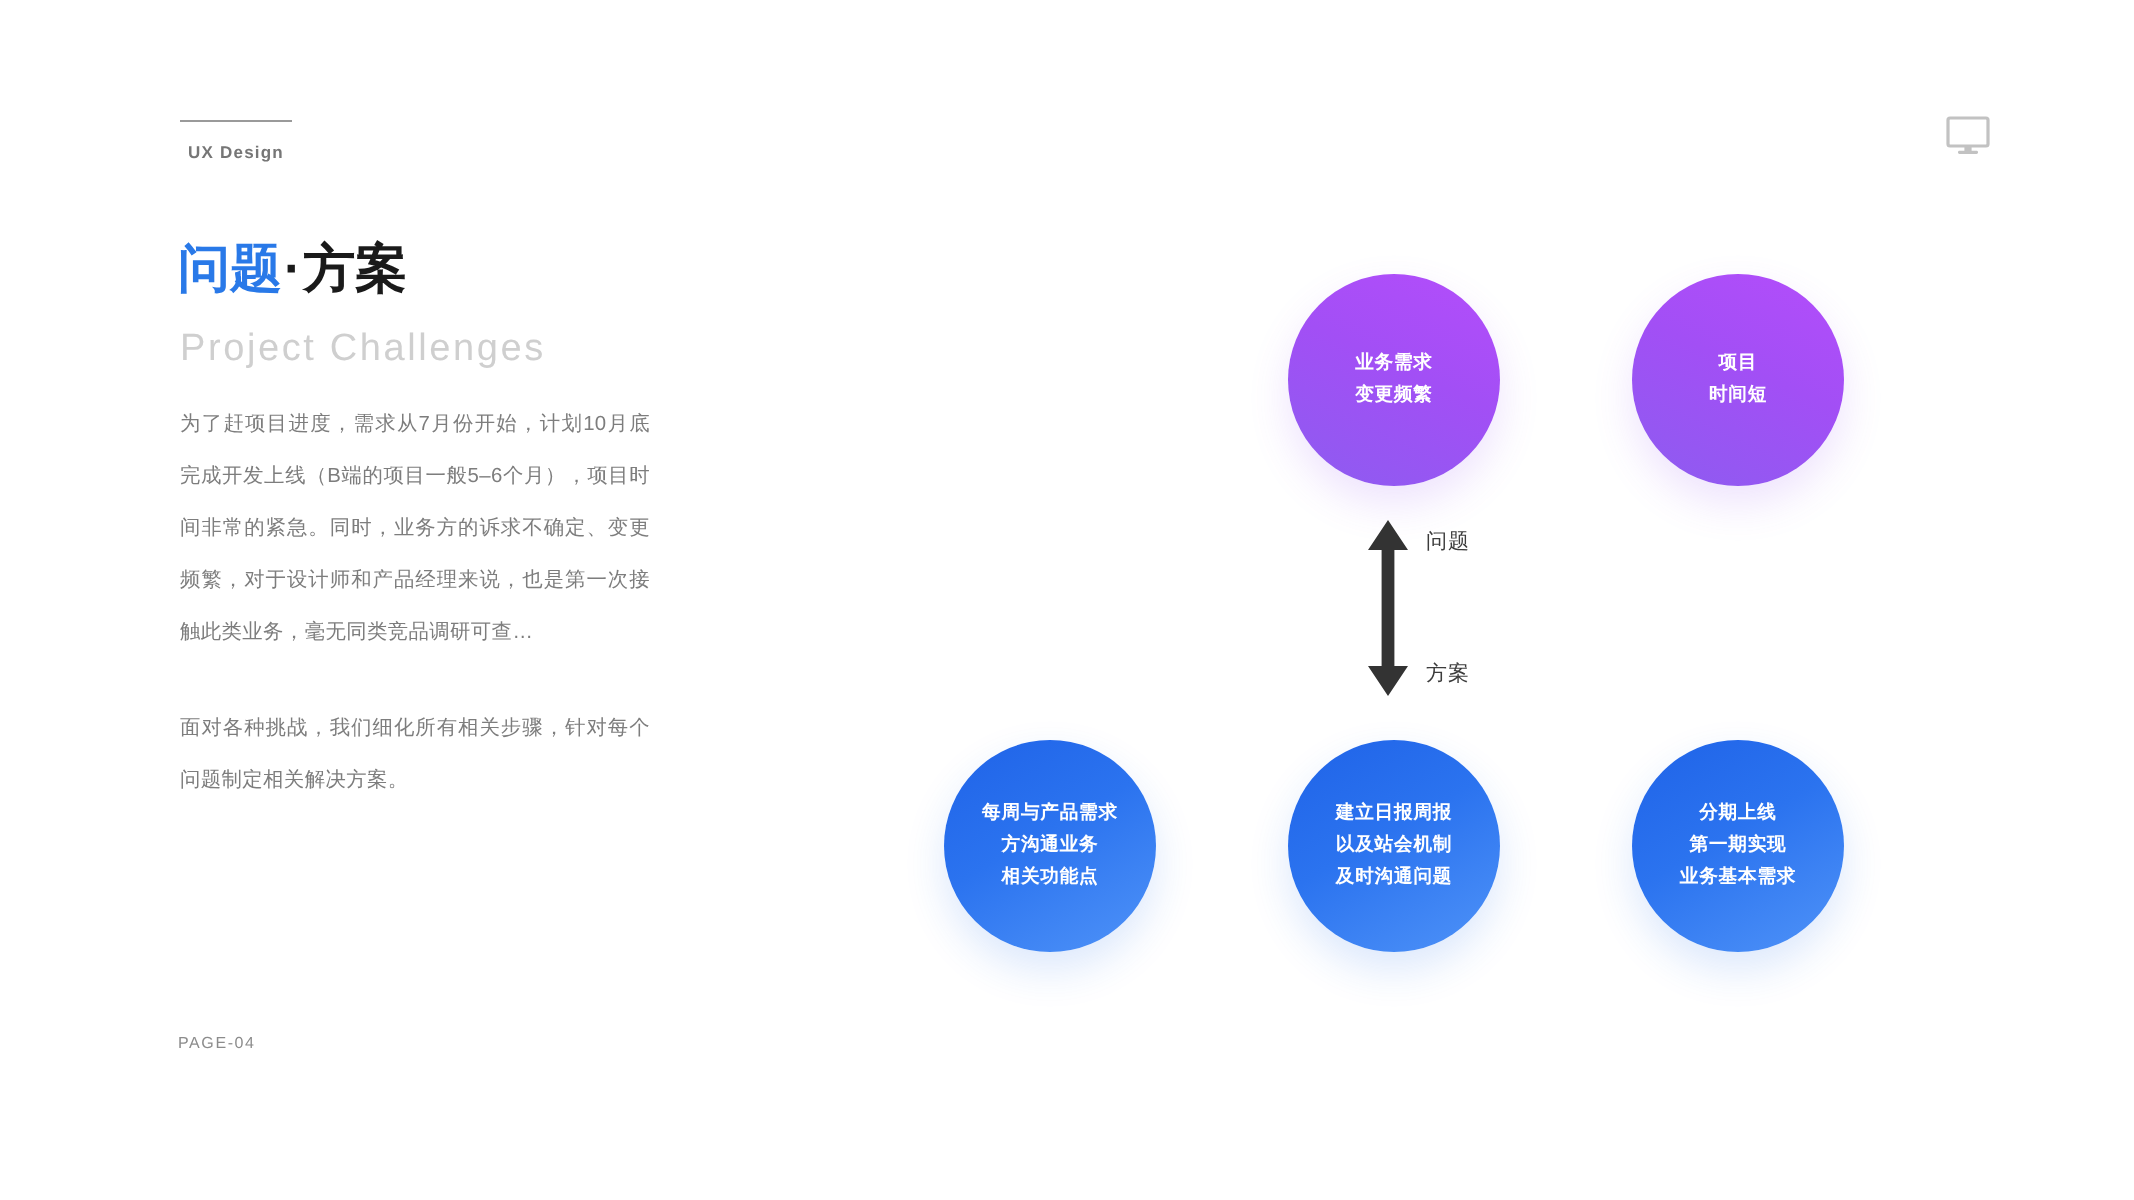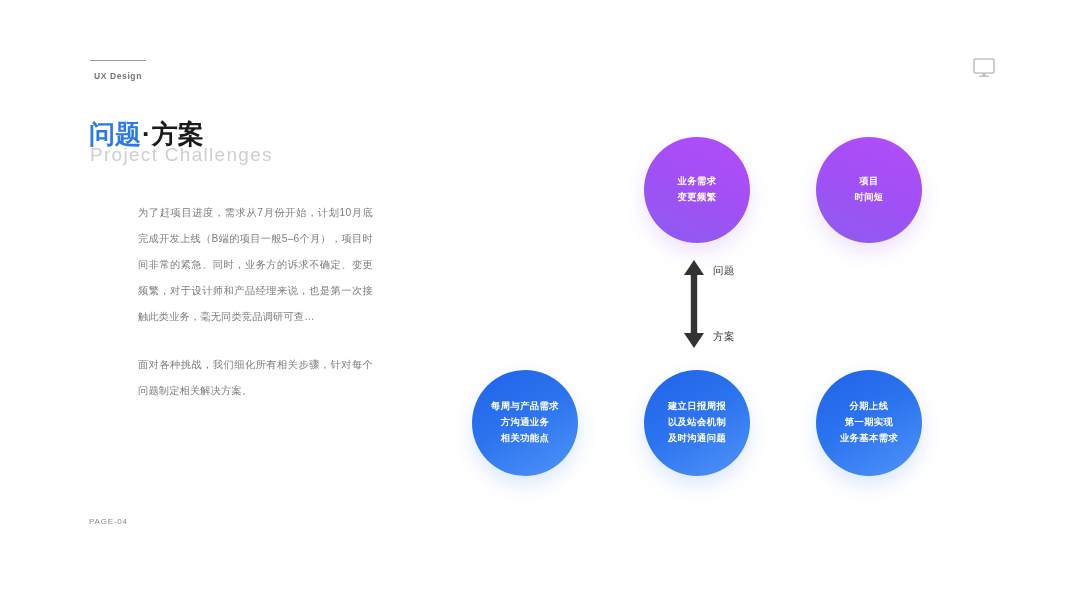--- a/index.html
+++ b/index.html
@@ -63,39 +63,38 @@
     color: #1a1a1a;
   }
   .title-main .accent { color: #2979e8; }
   .title-main .dot {
     color: #1a1a1a;
     padding: 0 1px;
   }
   .title-sub {
     position: absolute;
     left: 90px;
-    top: 144px;
+    top: 164px;
     font-size: 19px;
     letter-spacing: 1.3px;
     color: #cfcfcf;
     white-space: nowrap;
   }
 
   
   .body-copy {
     position: absolute;
     left: 90px;
     top: 200px;
     width: 235px;
     font-size: 10.2px;
     line-height: 2.55;
     color: #7d7d7d;
     letter-spacing: 0.2px;
     text-align: justify;
-    margin-left: 48px;
   }
   .body-copy p { margin: 0; }
   .body-copy p + p { margin-top: 22px; }
 
   .page-num {
     position: absolute;
     left: 89px;
     top: 517px;
     font-size: 8px;
     letter-spacing: 0.8px;

